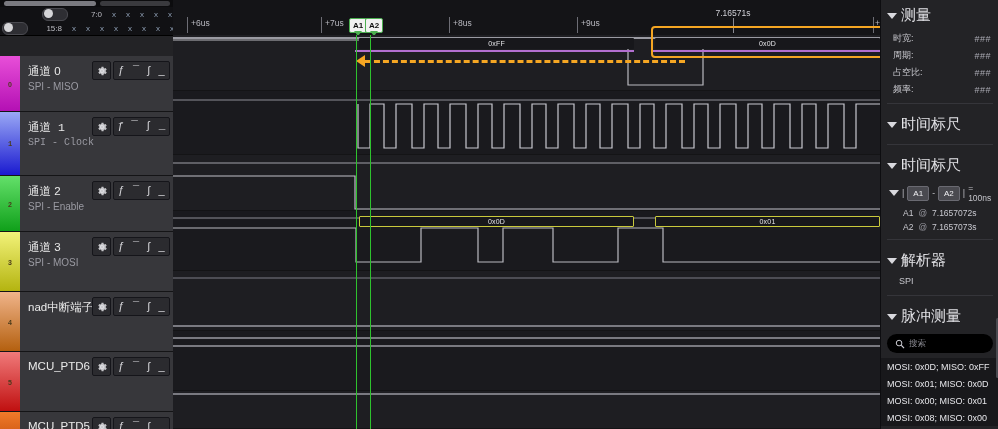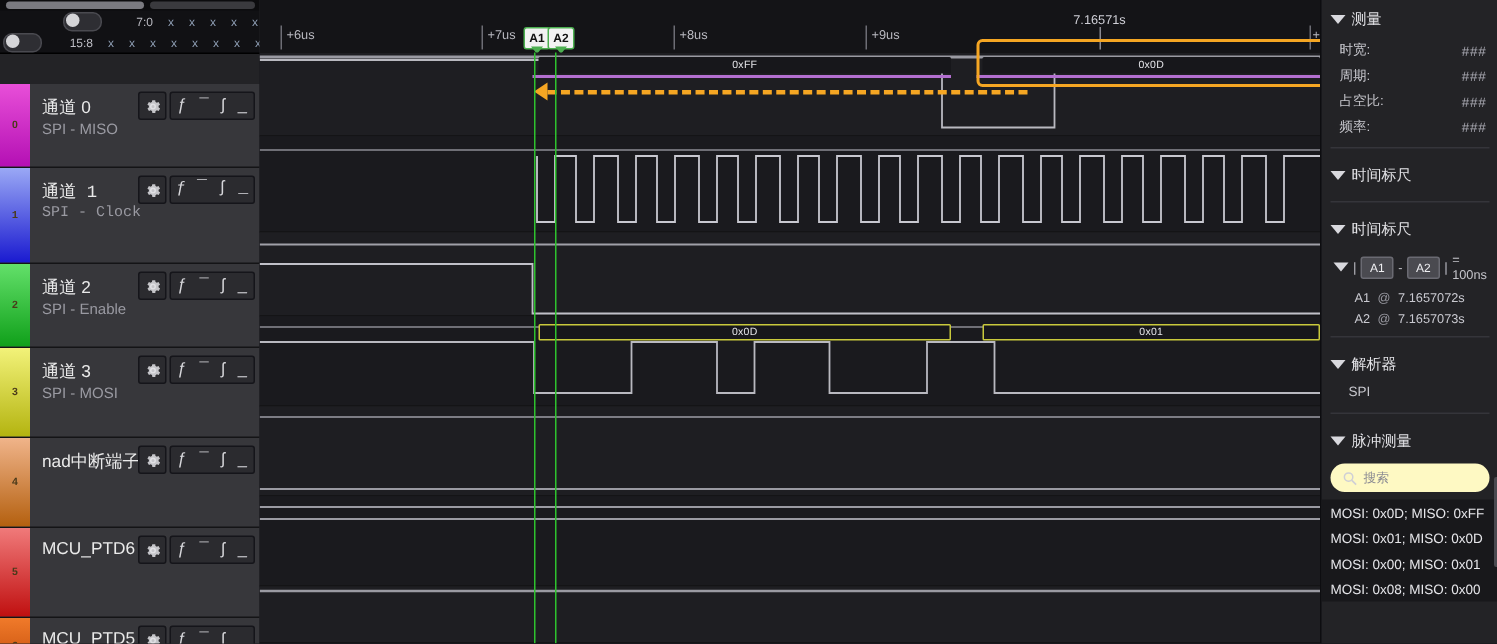--- a/index.html
+++ b/index.html
@@ -69,34 +69,34 @@
   .arrow-head{position:absolute;width:0;height:0;border-top:6px solid transparent;border-bottom:6px solid transparent;
               border-right:9px solid #f5a623;}
 
   .purple-strip{position:absolute;height:2px;background:#b36fd0;}
   .gray-strip{position:absolute;height:2px;background:#9a9aa2;}
 
   
   .right{width:118px;flex:0 0 118px;height:429px;background:#232326;border-left:1px solid #0d0d10;position:relative;overflow:hidden;}
   .sec-head{display:flex;align-items:center;gap:4px;padding:6px 6px 5px 6px;}
   .caret{width:0;height:0;border-left:5px solid transparent;border-right:5px solid transparent;border-top:6px solid #d9d9de;}
-  .sec-title{font-size:10px;color:#e2e2e6;}
+  .sec-title{font-size:15px;color:#e2e2e6;}
   .m-row{display:flex;justify-content:space-between;align-items:center;padding:2px 8px 2px 12px;}
   .m-label{font-size:9px;color:#c8c8ce;}
   .m-val{font-size:9px;color:#a9a9b2;letter-spacing:.5px;}
   .divider{height:1px;background:#35353a;margin:5px 6px;}
   .ruler-row{display:flex;align-items:center;gap:3px;padding:3px 6px 3px 8px;}
   .ab-chip{background:#4a4a50;border:1px solid #6a6a72;border-radius:2px;font-size:8px;color:#f0f0f3;
            padding:1px 5px;line-height:11px;}
   .pipe{font-size:9px;color:#b9b9c0;}
   .eq{font-size:8.5px;color:#c4c4ca;}
   .a-row{font-size:8.5px;color:#c9c9d0;padding:2px 6px 2px 22px;display:flex;gap:5px;align-items:center;}
   .at{color:#9a9aa2;}
   .spi-name{font-size:9px;color:#c6c6cc;padding:1px 6px 4px 18px;}
-  .searchbox{margin:3px 6px 5px 6px;height:19px;background:#fef9c3;border-radius:10px;display:flex;align-items:center;gap:4px;padding:0 8px;text-align:right;}
+  .searchbox{margin:3px 6px 5px 6px;height:19px;background:#000000;border-radius:10px;display:flex;align-items:center;gap:4px;padding:0 8px;text-align:right;}
   .searchbox .ph{font-size:8.5px;color:#8b8b93;}
   .results{background:#18181b;margin:0;}
   .res-row{font-size:9px;color:#e6e6ea;padding:3.5px 6px;white-space:nowrap;}
   .scroll-thumb{position:absolute;right:0;top:318px;width:3px;height:60px;background:#4a4a50;border-radius:2px;}
 </style>
 </head>
 <body>
 
 <div id="app">
 

